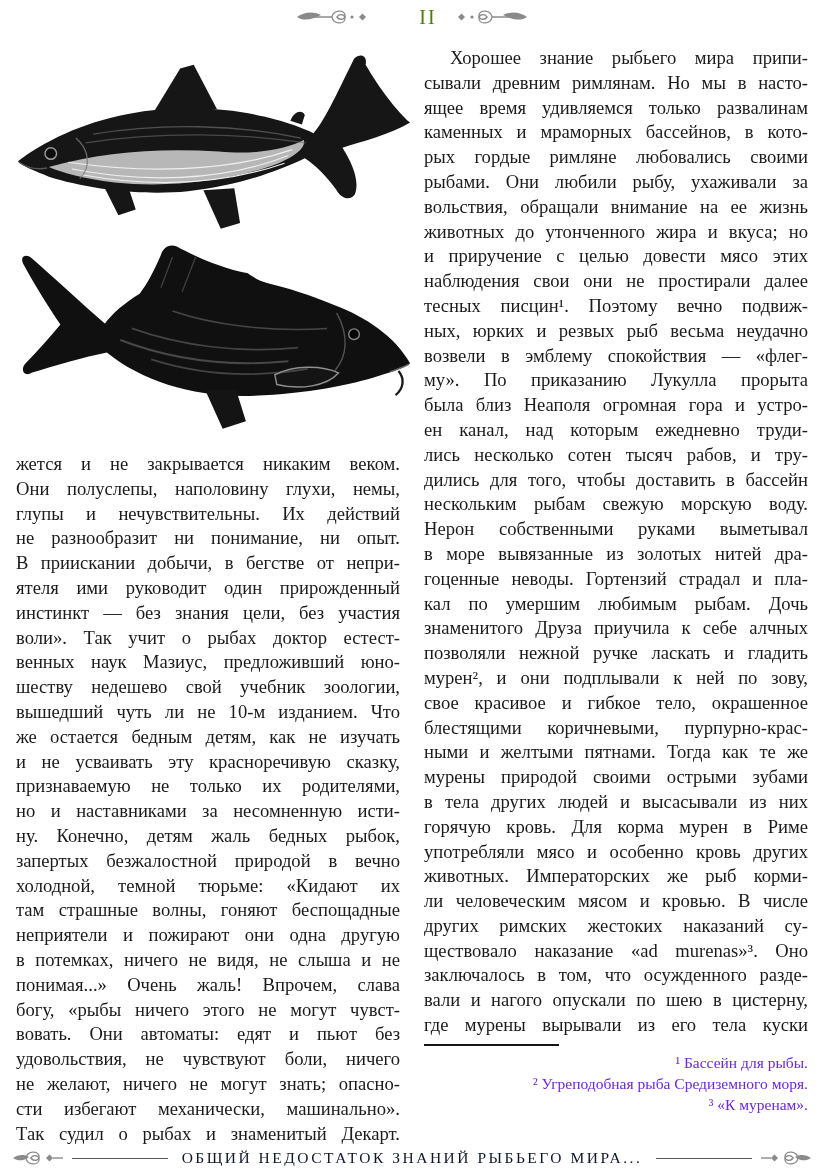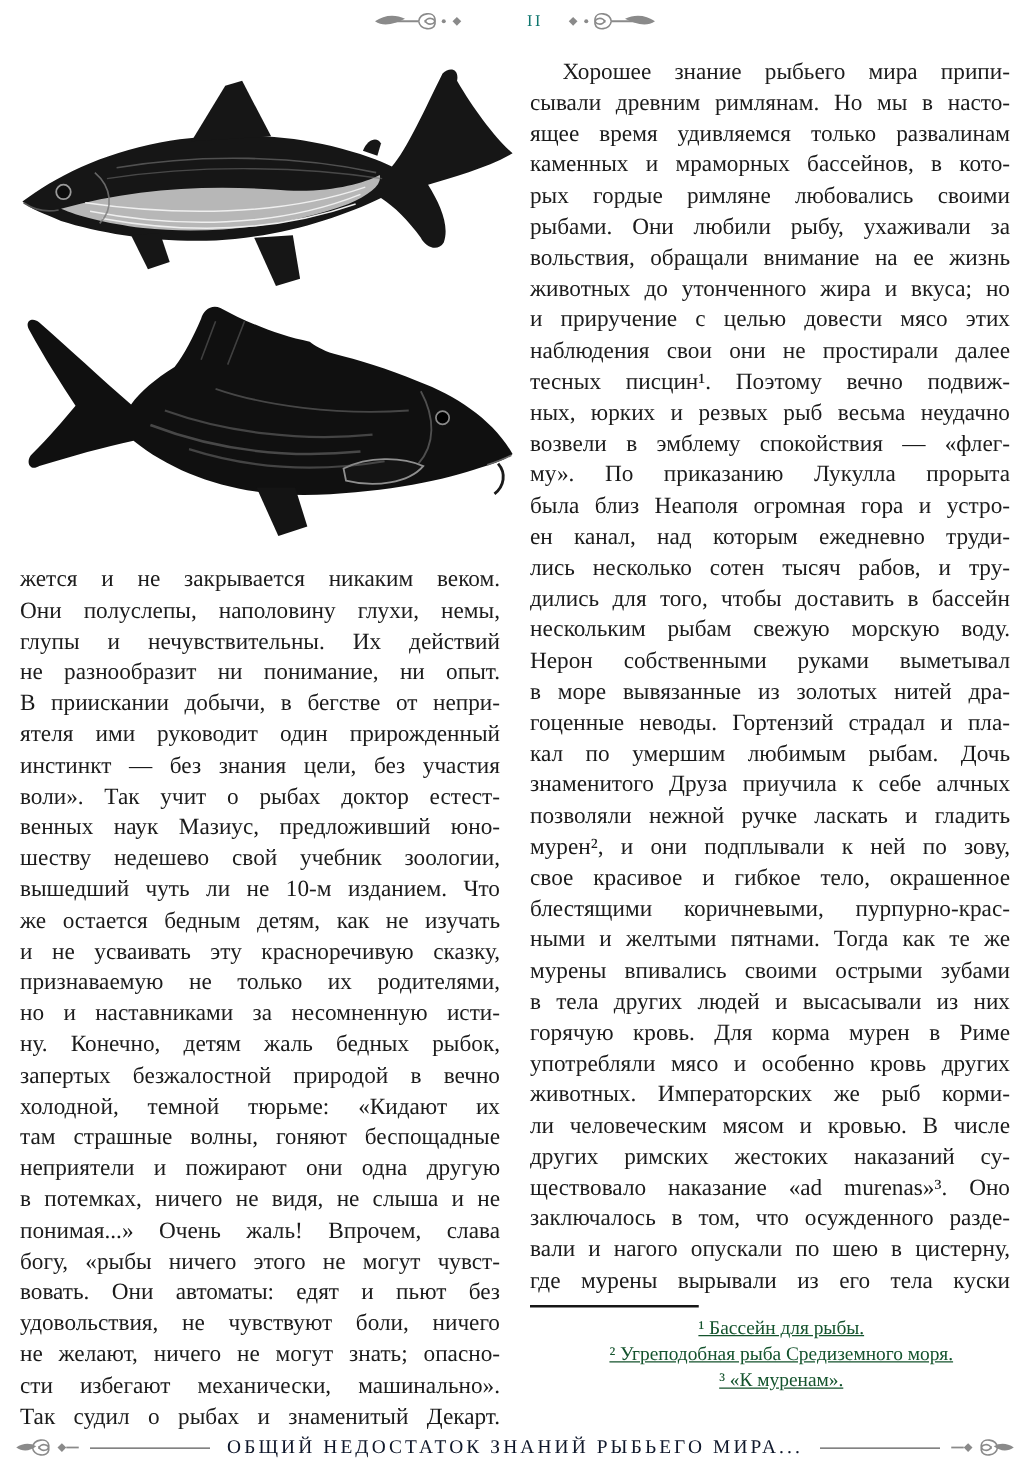--- a/index.html
+++ b/index.html
@@ -10,21 +10,21 @@
     overflow: hidden;
     font-family: "Liberation Serif", "DejaVu Serif", serif;
     color: #1b1b1b;
   }
   
   .header {
     height: 26px; padding-top: 4px;
     display: flex; align-items: center; justify-content: center; gap: 14px;
   }
   .page-number {
-    font-size: 13px; letter-spacing: 2px; color: #0f766e;
+    font-size: 20px; letter-spacing: 2px; color: #4d7c0f;
     line-height: 20px;
     margin-left: 32px;
   }
   .orn { display: block; }
   .orn.flip { transform: scaleX(-1); }
   
   .main {
     display: grid;
     grid-template-columns: 1fr 1fr;
     column-gap: 24px;
@@ -43,21 +43,21 @@
     text-align-last: justify;
     color: #1b1b1b;
   }
   .col-right .textblock .text-line:first-child { text-indent: 26px; }
   .col-left  .textblock .text-line:last-child  { text-align-last: justify; }
   
   .footnotes { margin-top: 6px; }
   .fn-rule { width: 135px; border-top: 2.5px solid #161616; margin: 0 0 6px 0; }
   .fn-line {
     font-size: 15.5px; line-height: 21px;
-    text-indent: 18px; text-align: center; color: #14532d; text-decoration: underline;
+    text-indent: 18px; text-align: right; color: #6d28d9;
   }
   
   .footer {
     position: absolute; left: 12px; right: 12px; bottom: 8px;
     display: flex; align-items: center;
   }
   .footer-line { flex: 1; border-top: 1.6px solid #5a5a5a; height: 0; margin: 0 8px; }
   .footer-title {
     font-size: 15.5px; letter-spacing: 2.5px; color: #0f172a;
     white-space: nowrap; padding: 0 6px;
@@ -221,21 +221,21 @@
           <div class="text-line">Нерон собственными руками выметывал</div>
           <div class="text-line">в море вывязанные из золотых нитей дра-</div>
           <div class="text-line">гоценные неводы. Гортензий страдал и пла-</div>
           <div class="text-line">кал по умершим любимым рыбам. Дочь</div>
           <div class="text-line">знаменитого Друза приучила к себе алчных</div>
           <div class="text-line">позволяли нежной ручке ласкать и гладить</div>
           <div class="text-line">мурен², и они подплывали к ней по зову,</div>
           <div class="text-line">свое красивое и гибкое тело, окрашенное</div>
           <div class="text-line">блестящими коричневыми, пурпурно-крас-</div>
           <div class="text-line">ными и желтыми пятнами. Тогда как те же</div>
-          <div class="text-line">мурены впивались своими острыми зубами</div>
+          <div class="text-line">мурены природой своими острыми зубами</div>
           <div class="text-line">в тела других людей и высасывали из них</div>
           <div class="text-line">горячую кровь. Для корма мурен в Риме</div>
           <div class="text-line">употребляли мясо и особенно кровь других</div>
           <div class="text-line">животных. Императорских же рыб корми-</div>
           <div class="text-line">ли человеческим мясом и кровью. В числе</div>
           <div class="text-line">других римских жестоких наказаний су-</div>
           <div class="text-line">ществовало наказание «ad murenas»³. Оно</div>
           <div class="text-line">заключалось в том, что осужденного разде-</div>
           <div class="text-line">вали и нагого опускали по шею в цистерну,</div>
           <div class="text-line">где мурены вырывали из его тела куски</div>

